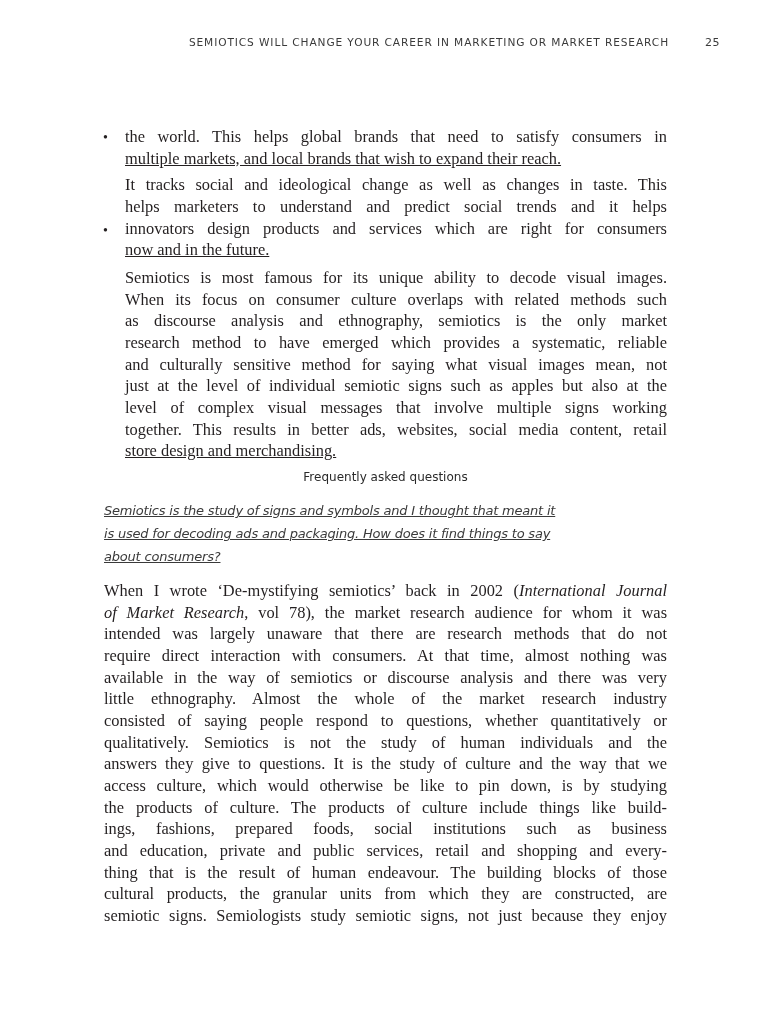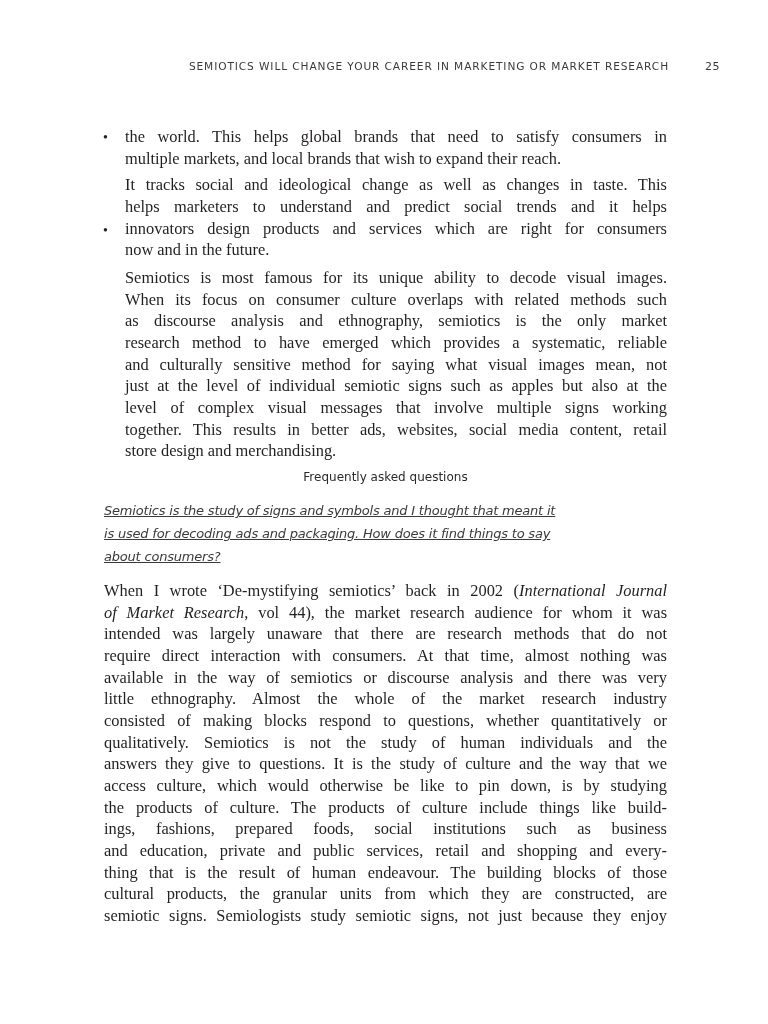--- a/index.html
+++ b/index.html
@@ -13,21 +13,20 @@
       position: relative;
       overflow: hidden;
       color: #231f20;
     }
     .running-head {
       position: absolute;
       top: 36px;
       left: 0;
       width: 768px;
       height: 16px;
-      margin-top: 24px;
     }
     .running-head .title {
       position: absolute;
       left: 165px;
       width: 504px;
       top: 0;
       font-family: "DejaVu Sans", sans-serif;
       font-size: 10.6px;
       letter-spacing: 0.9px;
       color: #3a3a3a;
@@ -49,20 +48,21 @@
       font-size: 16.4px;
       line-height: 20px;
       height: 20px;
       white-space: nowrap;
       text-align: justify;
       text-align-last: justify;
       color: #231f20;
     }
     .line.last {
       text-align-last: left;
+      text-decoration: underline;
     }
     .bullet-indent { left: 125px; width: 542px; margin-top: 48px; }
     .body-indent { left: 104px; width: 563px; }
     .bullet-dot {
       position: absolute;
       left: 103px;
       width: 6px;
       height: 20px;
       font-family: "Liberation Serif", serif;
       font-size: 14px;
@@ -136,26 +136,26 @@
 <h2 class="faq-heading">Frequently asked questions</h2>
 
 <section>
   <div class="question-line" style="top:500px">Semiotics is the study of signs and symbols and I thought that meant it</div>
   <div class="question-line" style="top:523px">is used for decoding ads and packaging. How does it find things to say</div>
   <div class="question-line" style="top:546px">about consumers?</div>
 </section>
 
 <section>
   <div class="line body-indent" style="top:581px"><span>When I wrote ‘De-mystifying semiotics’ back in 2002 (</span><span class="ital">International Journal</span></div>
-  <div class="line body-indent" style="top:603px"><span class="ital">of Market Research</span><span>, vol 44), the market research audience for whom it was</span></div>
+  <div class="line body-indent" style="top:603px"><span class="ital">of Market Research</span><span>, vol 78), the market research audience for whom it was</span></div>
   <div class="line body-indent" style="top:624px">intended was largely unaware that there are research methods that do not</div>
   <div class="line body-indent" style="top:646px">require direct interaction with consumers. At that time, almost nothing was</div>
   <div class="line body-indent" style="top:668px">available in the way of semiotics or discourse analysis and there was very</div>
   <div class="line body-indent" style="top:689px">little ethnography. Almost the whole of the market research industry</div>
-  <div class="line body-indent" style="top:711px">consisted of making blocks respond to questions, whether quantitatively or</div>
+  <div class="line body-indent" style="top:711px">consisted of saying people respond to questions, whether quantitatively or</div>
   <div class="line body-indent" style="top:733px">qualitatively. Semiotics is not the study of human individuals and the</div>
   <div class="line body-indent" style="top:754px">answers they give to questions. It is the study of culture and the way that we</div>
   <div class="line body-indent" style="top:776px">access culture, which would otherwise be like to pin down, is by studying</div>
   <div class="line body-indent" style="top:798px">the products of culture. The products of culture include things like build-</div>
   <div class="line body-indent" style="top:819px">ings, fashions, prepared foods, social institutions such as business</div>
   <div class="line body-indent" style="top:841px">and education, private and public services, retail and shopping and every-</div>
   <div class="line body-indent" style="top:863px">thing that is the result of human endeavour. The building blocks of those</div>
   <div class="line body-indent" style="top:884px">cultural products, the granular units from which they are constructed, are</div>
   <div class="line body-indent" style="top:906px">semiotic signs. Semiologists study semiotic signs, not just because they enjoy</div>
 </section>

